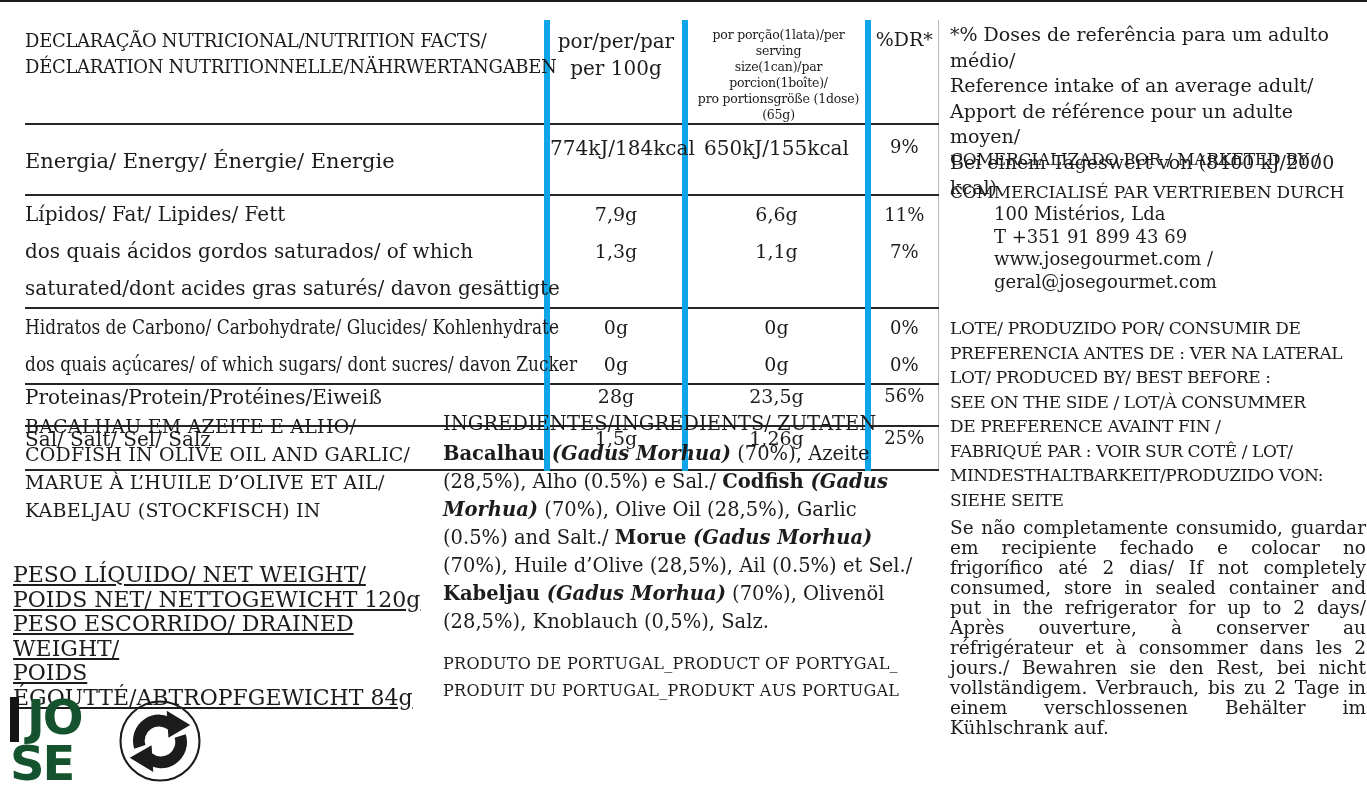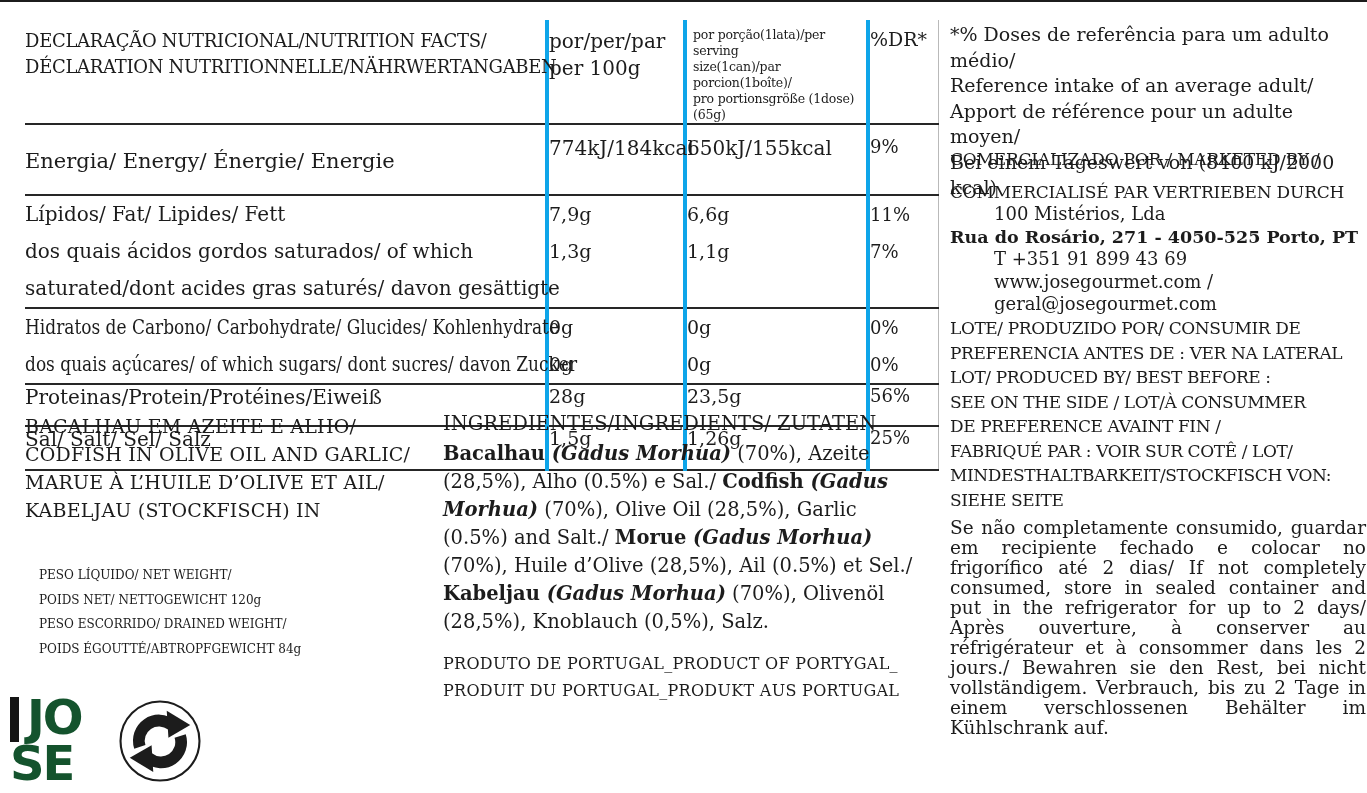--- a/index.html
+++ b/index.html
@@ -6,21 +6,21 @@
   body{
     width:1367px;height:793px;position:relative;background:#ffffff;
     font-family:"DejaVu Serif","Liberation Serif",serif;
     color:#1c1c1c;overflow:hidden;
   }
   .toprule{position:absolute;left:0;top:0;width:1367px;height:2px;background:#1c1c1c;}
 
   
   table.nutri{position:absolute;left:25px;top:20px;width:913px;border-collapse:collapse;table-layout:fixed;}
   table.nutri td{vertical-align:top;border-bottom:2px solid #262626;padding:0;}
-  table.nutri td + td{border-left:4px solid #0ea5e9;}
+  table.nutri td + td{border-left:6px solid #0ea5e9;text-align:center;}
   table.nutri td:last-child{border-right:1px solid #b9b9b9;}
   col.c-label{width:522px;} col.c-100{width:138px;} col.c-serv{width:183px;} col.c-dr{width:70px;}
   .r-head td{height:60px;}
   .r-energy td{height:45px;}
   .r-fat td{height:106px;}
   .r-carb td{height:72px;}
   .r-prot td{height:40px;}
   .r-salt td{height:42px;}
   td.lbl{padding:6px 4px 0 8px;font-size:20px;}
   td.val{padding:6px 2px 0 10px;font-size:19px;}
@@ -41,21 +41,21 @@
   .footnote{top:22px;font-size:19px;line-height:25.5px;}
   .marketed{top:138px;font-size:17px;line-height:22.5px;}
   .marketed .caps{letter-spacing:-0.2px;margin-top:10px;}
   .marketed .addr-bold{font-weight:bold;font-size:17.5px;}
   .marketed .plain{font-size:18px;margin-left:44px;}
   .lot{top:316px;font-size:17px;line-height:24.5px;letter-spacing:-0.4px;}
   .storage{top:518px;font-size:18.5px;line-height:20px;text-align:justify;}
 
   
   .product{position:absolute;left:25px;top:412px;width:412px;font-size:19px;line-height:28px;letter-spacing:0.2px;}
-  .weights{position:absolute;left:39px;top:563px;width:412px;font-size:12px;line-height:24.5px;}
+  .weights{position:absolute;left:13px;top:563px;width:412px;font-size:22px;line-height:24.5px;text-decoration:underline;}
   .ingredients{position:absolute;left:443px;top:410px;width:470px;font-size:19.5px;line-height:28px;}
   .ingredients .head{margin-bottom:2px;}
   .origin{position:absolute;left:443px;top:650px;width:470px;font-size:16px;line-height:27px;letter-spacing:0.3px;}
 
   
   .jose{position:absolute;left:10px;top:694px;width:95px;color:#14532d;
         font-family:"DejaVu Sans","Liberation Sans",sans-serif;font-weight:bold;}
   .jose-bar{position:absolute;left:0;top:3px;width:9px;height:45px;background:#151515;}
   .jose-l1{padding-left:17px;font-size:48px;line-height:46px;letter-spacing:-2px;}
   .jose-l2{padding-left:0;font-size:48px;line-height:46px;letter-spacing:-2px;}
@@ -181,33 +181,32 @@
   <div>*% Doses de referência para um adulto médio/</div>
   <div>Reference intake of an average adult/</div>
   <div>Apport de référence pour un adulte moyen/</div>
   <div>Bei einem Tageswert von (8400 kJ/2000 kcal)</div>
 </div>
 
 <div class="rightcol-block marketed">
   <div class="caps">COMERCIALIZADO POR  / MARKETED BY /</div>
   <div class="caps">COMMERCIALISÉ PAR VERTRIEBEN DURCH</div>
   <div class="plain">100 Mistérios, Lda</div>
-  <div class="addr-bold">Rua do Rosário, 271 - 4050-525 Porto, PT</div>
   <div class="plain">T +351 91 899 43 69</div>
   <div class="plain">www.josegourmet.com / geral@josegourmet.com</div>
 </div>
 
 <div class="rightcol-block lot">
   <div>LOTE/ PRODUZIDO POR/ CONSUMIR DE</div>
   <div>PREFERENCIA ANTES DE : VER NA LATERAL</div>
   <div>LOT/ PRODUCED BY/ BEST BEFORE :</div>
   <div>SEE ON THE SIDE /  LOT/À CONSUMMER</div>
   <div>DE PREFERENCE AVAINT FIN /</div>
   <div>FABRIQUÉ PAR : VOIR SUR COTÊ / LOT/</div>
-  <div>MINDESTHALTBARKEIT/STOCKFISCH VON:</div>
+  <div>MINDESTHALTBARKEIT/PRODUZIDO VON:</div>
   <div>SIEHE SEITE</div>
 </div>
 
 <div class="rightcol-block storage">Se não completamente consumido, guardar em recipiente fechado e colocar no frigorífico até 2 dias/ If not completely consumed, store in sealed container and put in the refrigerator for up to 2 days/ Après ouverture, à conserver au réfrigérateur et à consommer dans les 2 jours./ Bewahren sie den Rest, bei nicht vollständigem. Verbrauch, bis zu 2 Tage in einem verschlossenen Behälter im Kühlschrank auf.</div>
 
 <div class="product">
   <div>BACALHAU EM AZEITE E ALHO/</div>
   <div>CODFISH IN OLIVE OIL AND GARLIC/</div>
   <div>MARUE À L’HUILE D’OLIVE ET AIL/</div>
   <div>KABELJAU (STOCKFISCH) IN</div>

